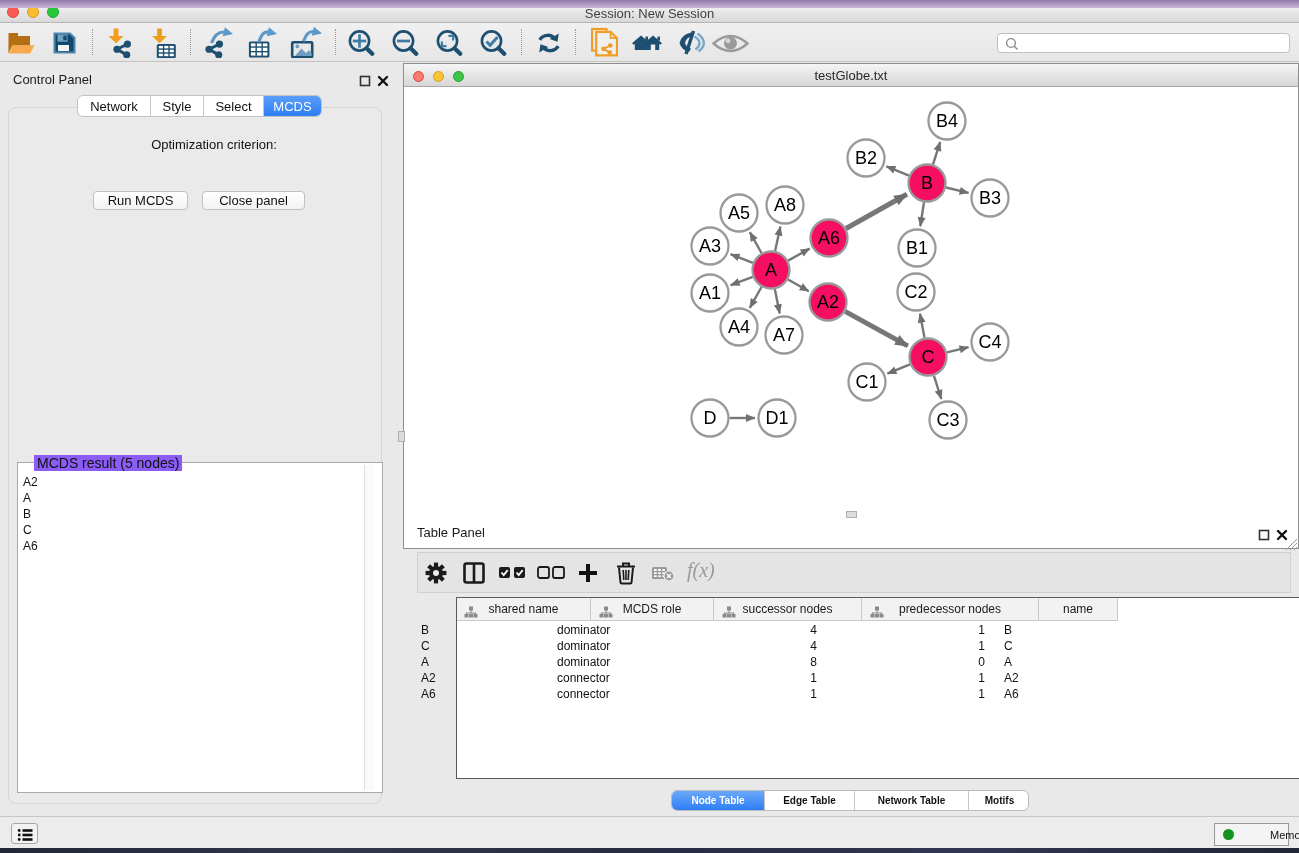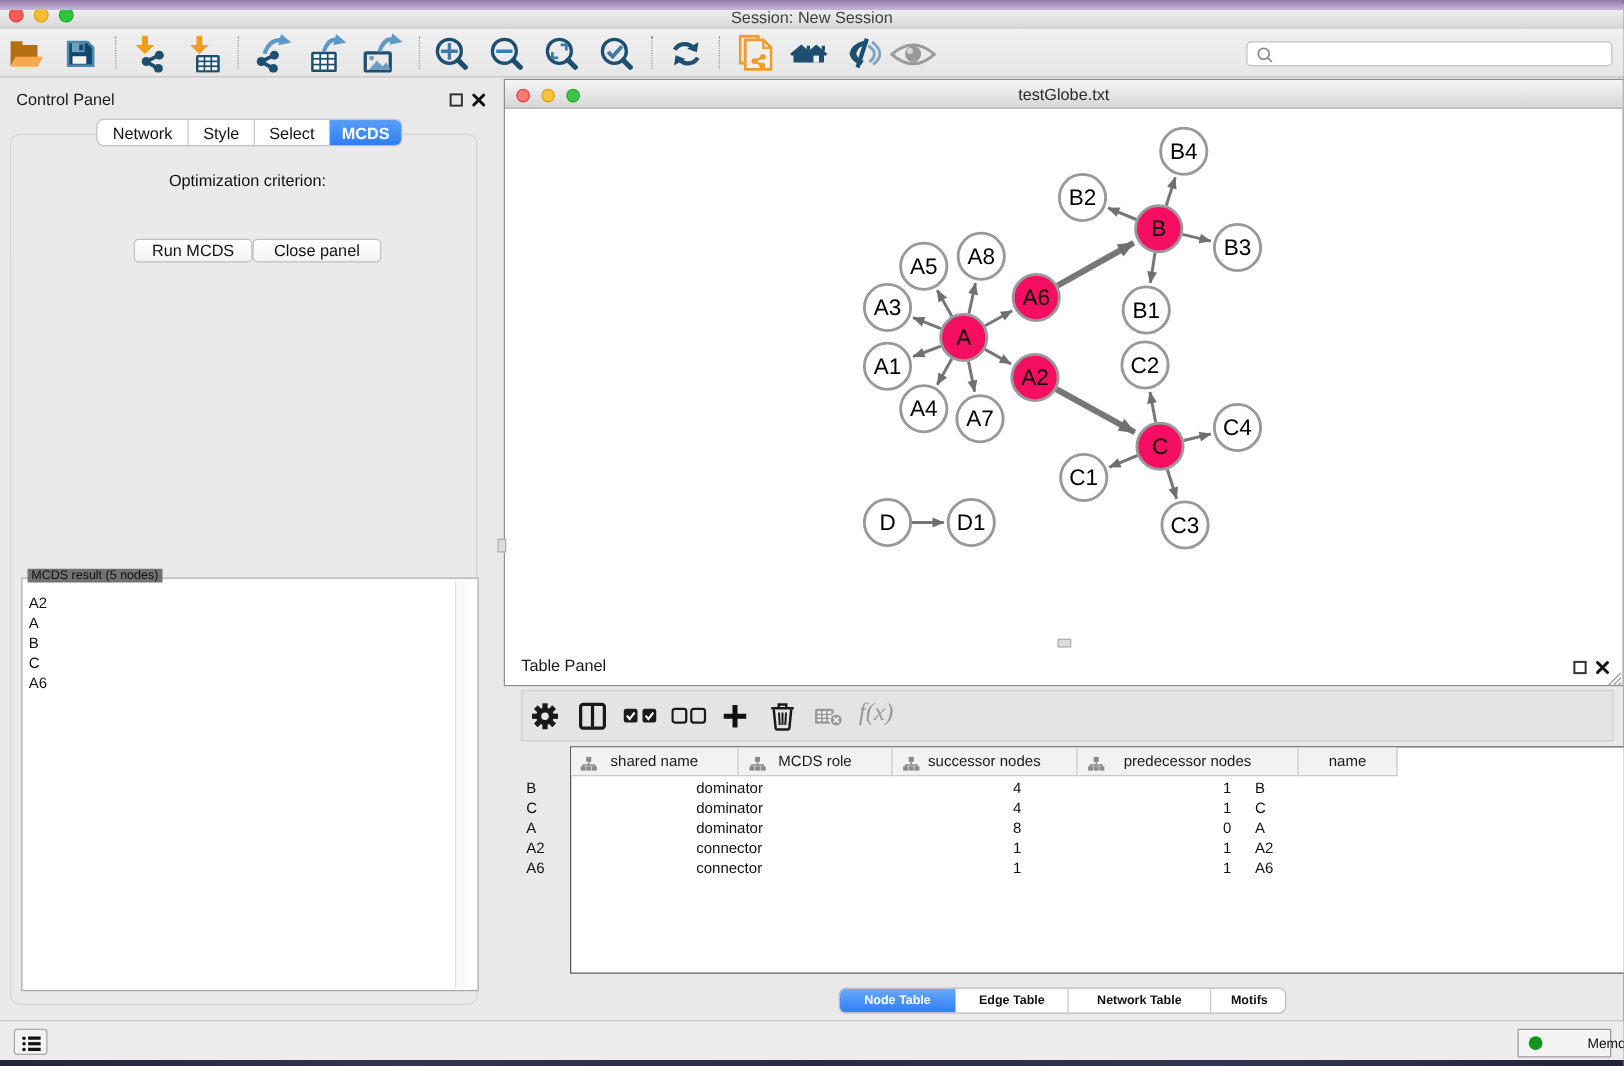--- a/index.html
+++ b/index.html
@@ -26,34 +26,34 @@
   background:#fff; border:1px solid #c0c0c0; border-radius:4px; }
 
 #cp-title { position:absolute; left:13px; top:72px; font-size:13px; color:#1a1a1a; }
 #cp-box { position:absolute; left:8px; top:107px; width:374px; height:697px;
   background:#eaeaea; border:1px solid #d4d4d4; border-radius:8px; }
 #tabs { position:absolute; left:77px; top:95px; width:245px; height:22px;
   background:#fff; border:1px solid #c2c2c2; border-radius:6px; display:flex; }
 #tabs div { flex:none; text-align:center; font-size:13px; color:#111;
   line-height:21px; border-right:1px solid #c9c9c9; }
 #tabs div:last-child { border-right:none; border-radius:0 5px 5px 0;
-  background:linear-gradient(#5a9ef9,#2e7ef5); color:#fff;font-weight:bold; }
+  background:linear-gradient(#5a9ef9,#2e7ef5); color:#fff; }
 .lbl { position:absolute; font-size:13px; color:#111; }
 #dropdown { position:absolute; left:43px; top:158px; width:312px; height:21px;
   background:#fff; border:1px solid #bfbfbf; border-radius:5px; }
 #dropdown .txt { position:absolute; left:13px; top:2px; font-size:13px; color:#111; }
 #dropdown .step { position:absolute; right:-1px; top:-1px; width:21px; height:21px;
   background:linear-gradient(#6aa9fa,#2e7ef5); border-radius:0 5px 5px 0; }
 .btn { position:absolute; height:19px; background:linear-gradient(#ffffff,#f3f3f3);
   border:1px solid #c0c0c0; border-radius:4px; font-size:13px; color:#111;
   text-align:center; line-height:17px; }
 #fieldset { position:absolute; left:17px; top:462px; width:366px; height:331px;
   border:1px solid #a8a8a8; background:#fff; }
-#fieldset .legend { position:absolute; left:4px; top:-8px; background:#737373;
-  font-size:10px; color:#111; padding:0 3px; }
+#fieldset .legend { position:absolute; left:16px; top:-8px; background:#8b5cf6;
+  font-size:14px; color:#111; padding:0 3px; }
 #fieldset .sb { position:absolute; right:8px; top:2px; width:10px; height:325px;
   background:#fafafa; border-left:1px solid #e0e0e0; }
 .li { position:absolute; left:5px; font-size:12px; color:#111; }
 
 #net { position:absolute; left:403px; top:63px; width:896px; height:486px;
   background:#fff; border:1px solid #8e8e8e; }
 #net-tb { position:absolute; left:0; top:0; width:894px; height:23px;
   background:linear-gradient(#f5f5f5,#d6d6d6); border-bottom:1px solid #a8a8a8; }
 #net-tb .t { position:absolute; width:100%; text-align:center; top:4px;
   font-size:13px; color:#2a2a2a; }
@@ -259,22 +259,22 @@
   <div style="position:absolute;left:377px;top:73px"><svg width="12" height="12" viewBox="0 0 12 12">
         <path d="M2,2 L10,10 M10,2 L2,10" stroke="#111" stroke-width="2.4" stroke-linecap="round"></path>
       </svg></div>
   <div id="cp-box"></div>
   <div id="tabs">
     <div style="width:73px">Network</div>
     <div style="width:53px">Style</div>
     <div style="width:60px">Select</div>
     <div style="width:57px">MCDS</div>
   </div>
-  <div class="lbl" style="left:0;top:137px;width:396px;text-align:center">Optimization criterion:</div>
-  <div class="btn" style="left:107px;top:191px;width:95px">Run MCDS</div>
+  <div class="lbl" style="left:16px;top:137px;width:396px;text-align:center">Optimization criterion:</div>
+  <div class="btn" style="left:93px;top:191px;width:95px">Run MCDS</div>
   <div class="btn" style="left:202px;top:191px;width:103px">Close panel</div>
   <div id="fieldset">
     <div class="legend">MCDS result (5 nodes)</div>
     <div class="sb"></div>
     <div class="li" style="top:12px">A2</div>
     <div class="li" style="top:28px">A</div>
     <div class="li" style="top:44px">B</div>
     <div class="li" style="top:60px">C</div>
     <div class="li" style="top:76px">A6</div>
   </div>

